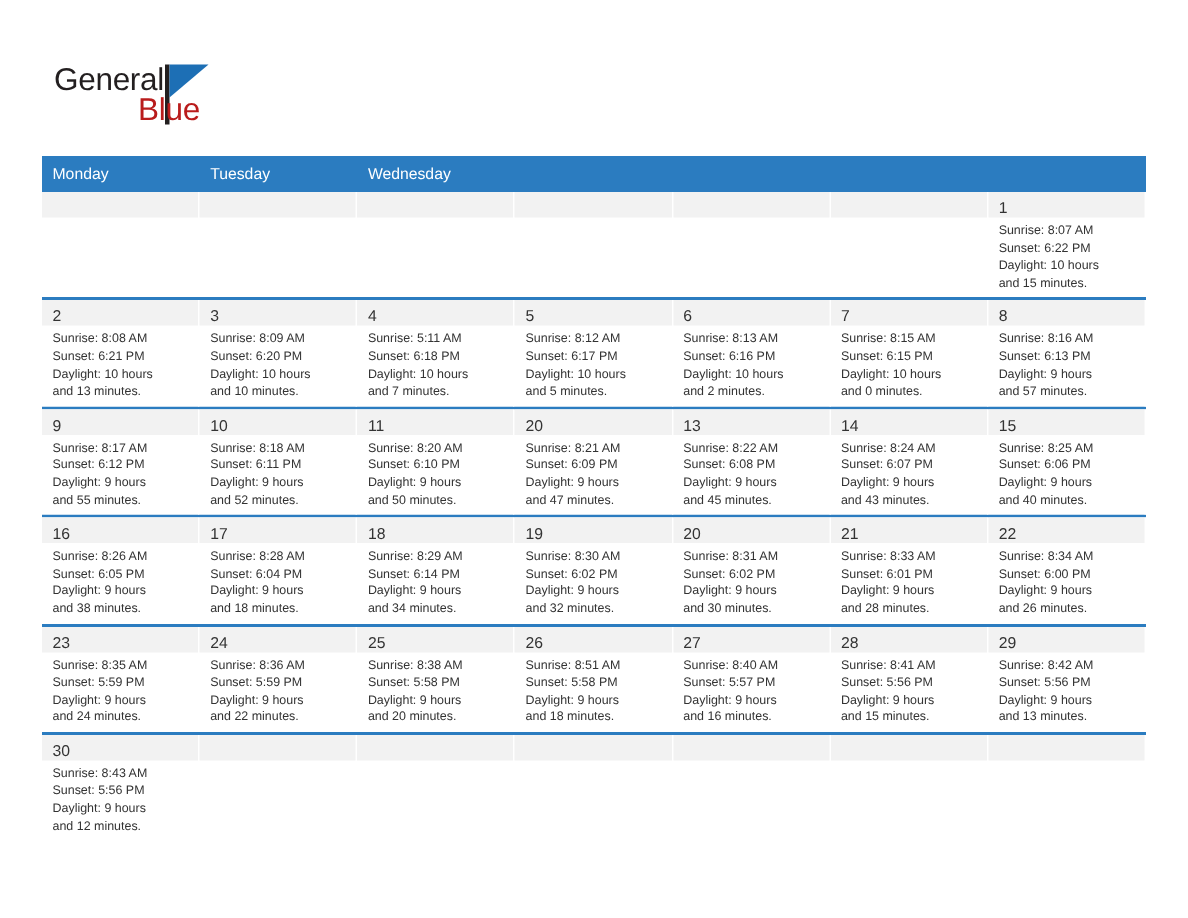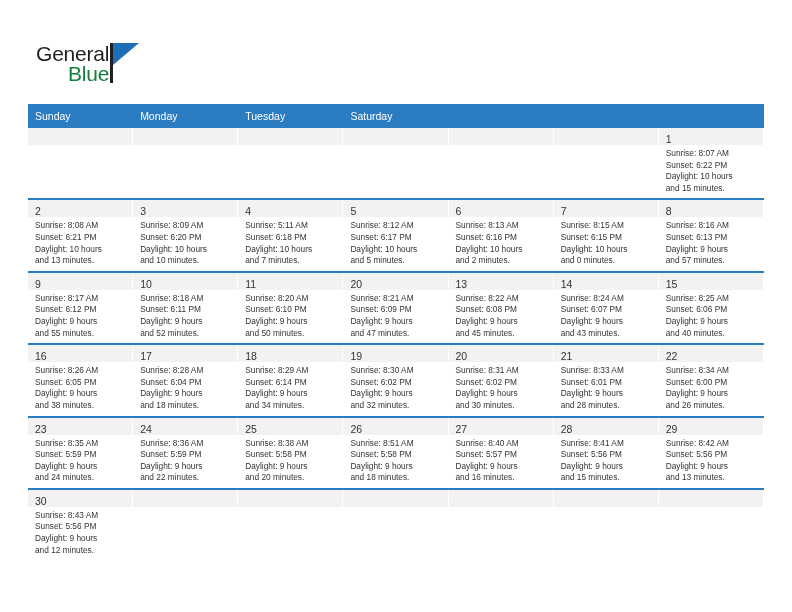--- a/index.html
+++ b/index.html
@@ -40,25 +40,25 @@
     position: absolute;
     left: 0;
     top: 0;
     font-size: 21px;
     letter-spacing: -0.2px;
     color: #231f20;
     line-height: 24px;
   }
   .logo-blue {
     position: absolute;
-    left: 32px;
+    left: 56px;
     top: 20px;
     font-size: 21px;
     letter-spacing: -0.2px;
-    color: #15803d;
+    color: #b91c1c;
     line-height: 24px;
   }
   .logo-triangle {
     position: absolute;
     left: 77px;
     top: 1px;
     width: 0;
     height: 0;
     border-left: 26px solid #1d6fb5;
     border-bottom: 22px solid transparent;
@@ -164,24 +164,23 @@
       <span class="logo-triangle"></span>
       <span class="logo-blue">Blue</span>
     </div>
 
 
   </div>
 
   <div class="calendar">
 
     <div class="dow-row">
-      <div class="dow">Sunday</div>
       <div class="dow">Monday</div>
       <div class="dow">Tuesday</div>
-      <div class="dow">Saturday</div>
+      <div class="dow">Wednesday</div>
     </div>
 
     <div id="weeks-container">
         <div class="week">
           <div class="cell empty">
             <div class="daynum-band"></div>
           </div>
           <div class="cell empty">
             <div class="daynum-band"></div>
           </div>

